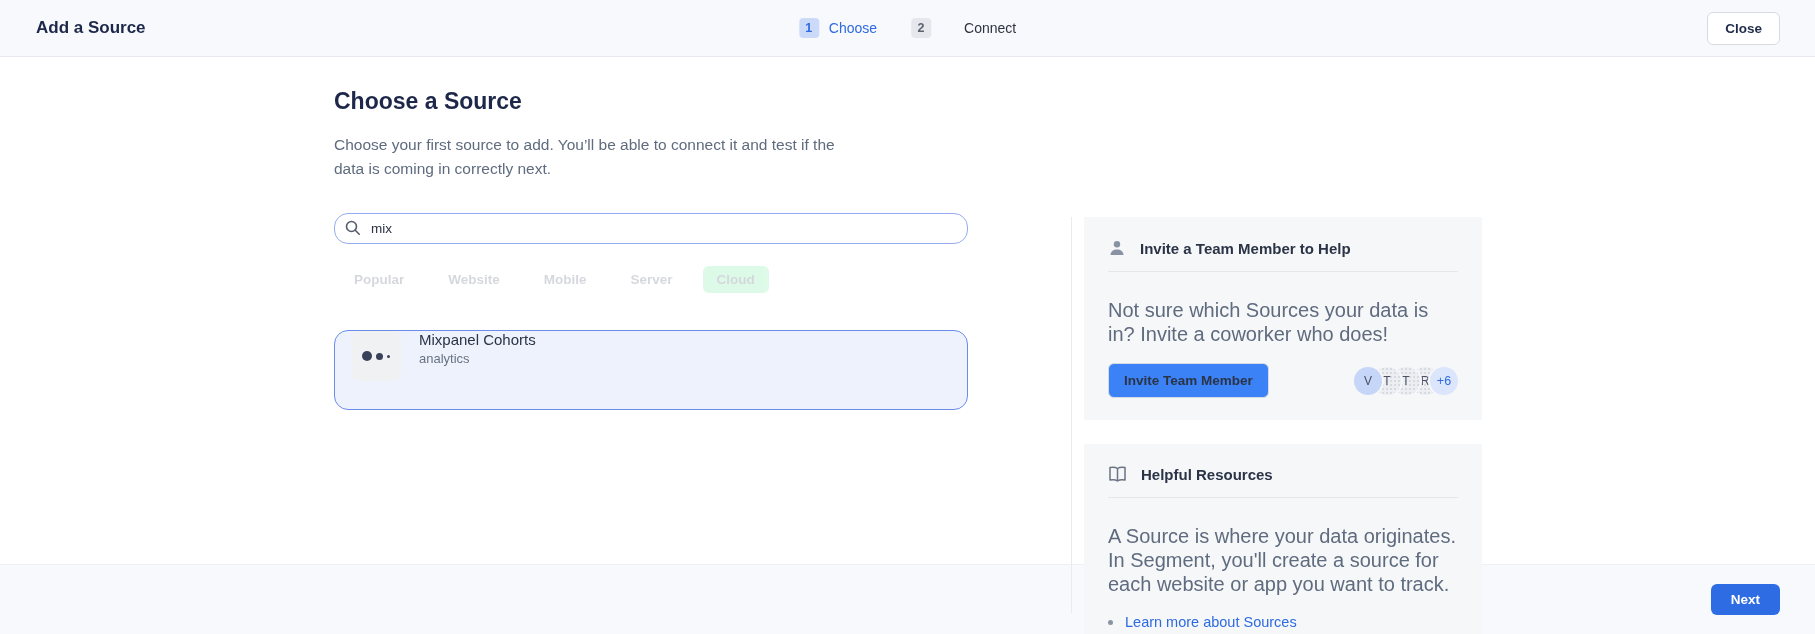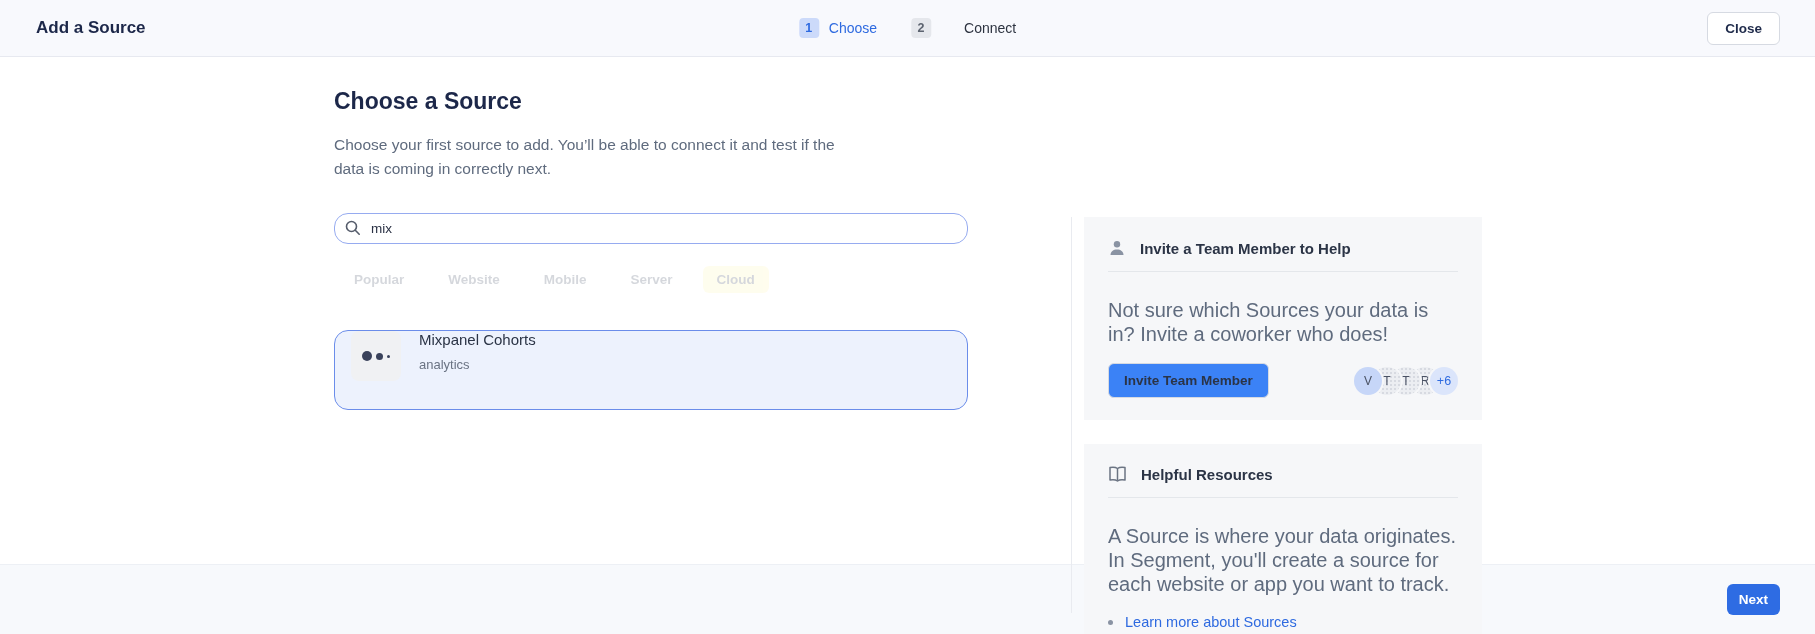--- a/index.html
+++ b/index.html
@@ -122,21 +122,21 @@
     opacity: 0.28;
   }
   .tab {
     font-size: 13.5px;
     font-weight: 600;
     color: #6a7486;
     padding: 6px 14px;
     border-radius: 6px;
     cursor: pointer;
   }
-  .tab-selected { background: #fef9c3; }
+  .tab-selected { background: #86efac; }
   .result-card {
     margin-top: 37px;
     width: 634px;
     height: 80px;
     background: #edf2fd;
     border: 1px solid #6b8dea;
     border-radius: 14px;
     display: flex;
     align-items: flex-start;
     padding: 0 16px;
@@ -156,21 +156,21 @@
   .dot-lg { width: 10px; height: 10px; }
   .dot-md { width: 7px; height: 7px; }
   .dot-sm { width: 3px; height: 3px; }
   .result-text { margin-left: 18px; }
   .result-title {
     font-size: 15px;
     font-weight: 500;
     color: #2b3446;
   }
   .result-sub {
-    margin-top: 9px;
+    margin-top: 3px;
     font-size: 13px;
     color: #6a7383;
   }
 
   
   .sidebar {
     position: absolute;
     left: 1084px;
     top: 160px;
     width: 398px;
@@ -275,21 +275,21 @@
     border-top: 1px solid #edf0f5;
     display: flex;
     align-items: center;
     justify-content: flex-end;
     padding-right: 35px;
   }
   .next-btn {
     background: #2e6ce3;
     border: none;
     border-radius: 6px;
-    padding: 8px 12px;
+    padding: 8px 20px;
     font-size: 13.5px;
     font-weight: 600;
     color: #ffffff;
     font-family: inherit;
     cursor: pointer;
   }
 
   .icon-svg { display: block; }
 </style>
 </head>

